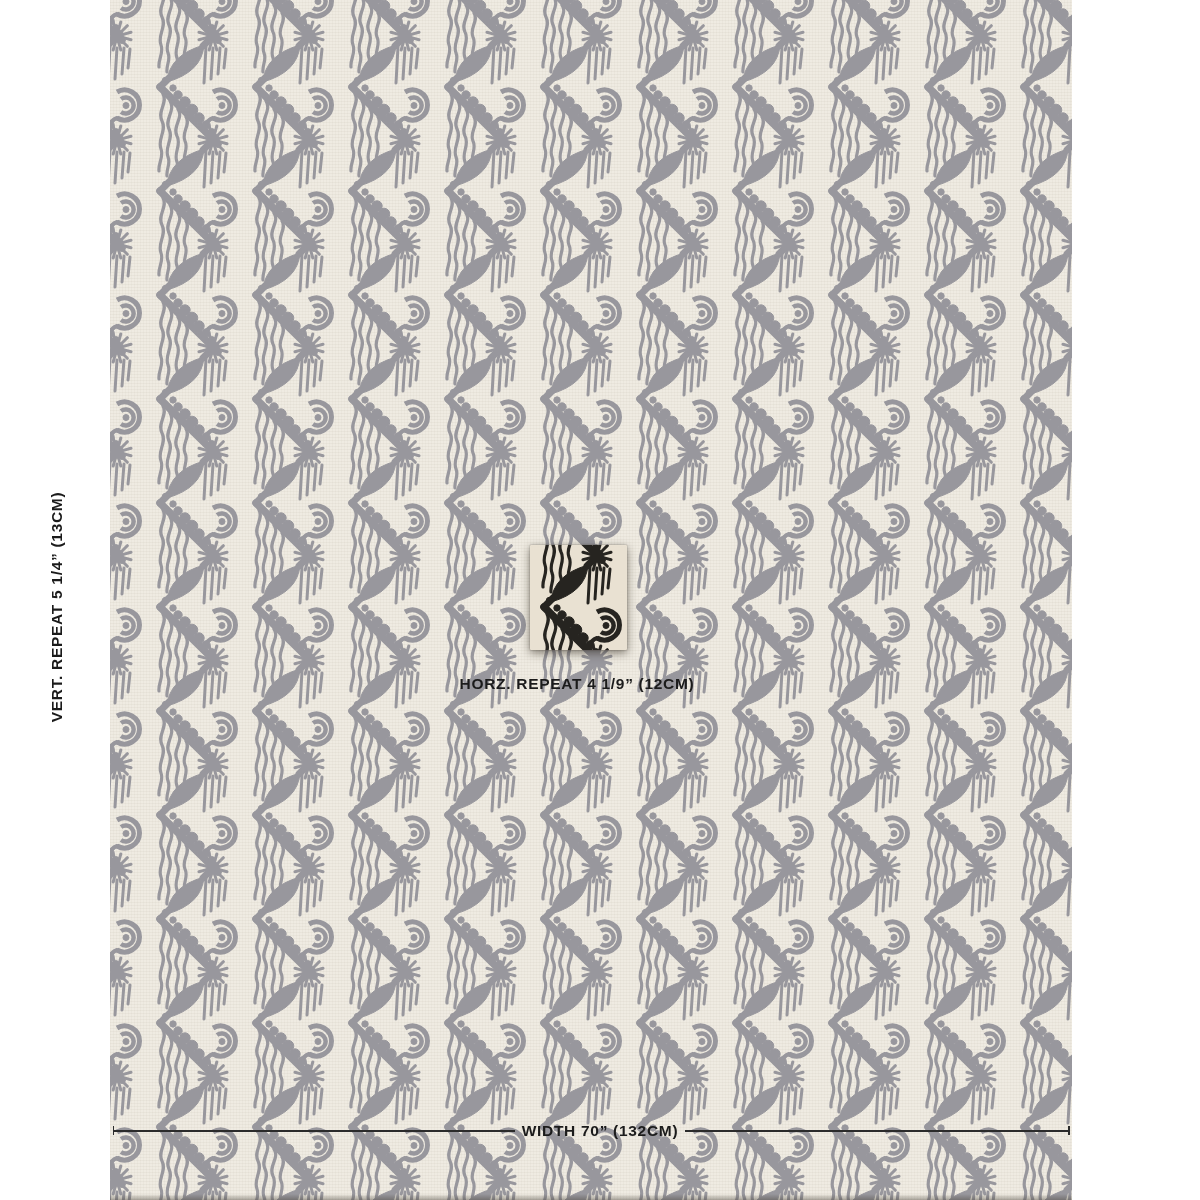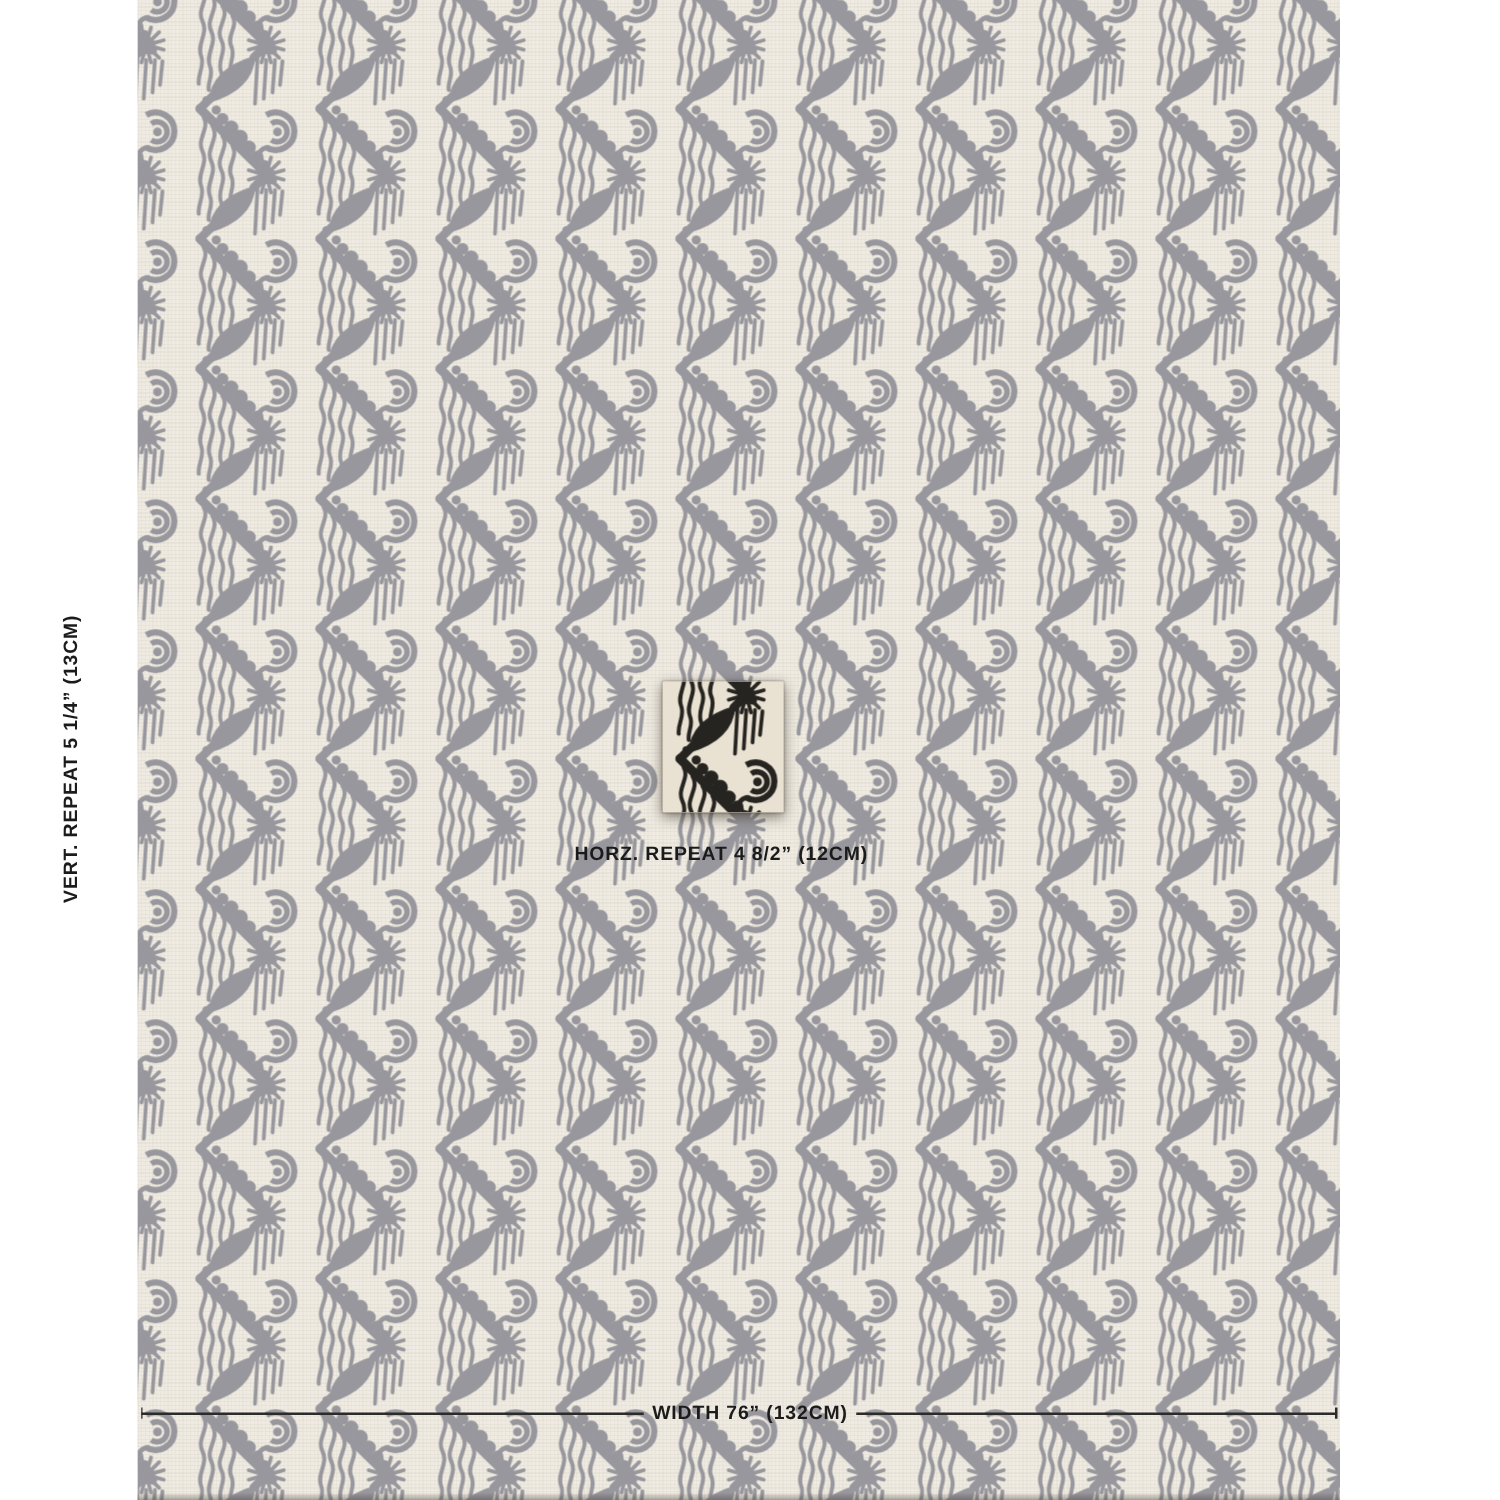--- a/index.html
+++ b/index.html
@@ -126,22 +126,22 @@
   </div>
 
   <div class="swatch">
     <svg width="97" height="105" viewBox="0 0 97 105">
       <rect x="0" y="0" width="97" height="105" fill="url(#tileBlack)"></rect>
     </svg>
   </div>
 
   <div class="label label-vert">VERT. REPEAT 5 1/4” (13CM)</div>
 
-  <div class="label label-horz">HORZ. REPEAT 4 8/2” (12CM)</div>
+  <div class="label label-horz">HORZ. REPEAT 4 1/9” (12CM)</div>
 
   <div class="measure-line left"></div>
   <div class="measure-line right"></div>
   <div class="measure-tick left"></div>
   <div class="measure-tick right"></div>
 
-  <div class="label label-width">WIDTH 76” (132CM)</div>
+  <div class="label label-width">WIDTH 70” (132CM)</div>
 
 </div>
 
 </body></html>

